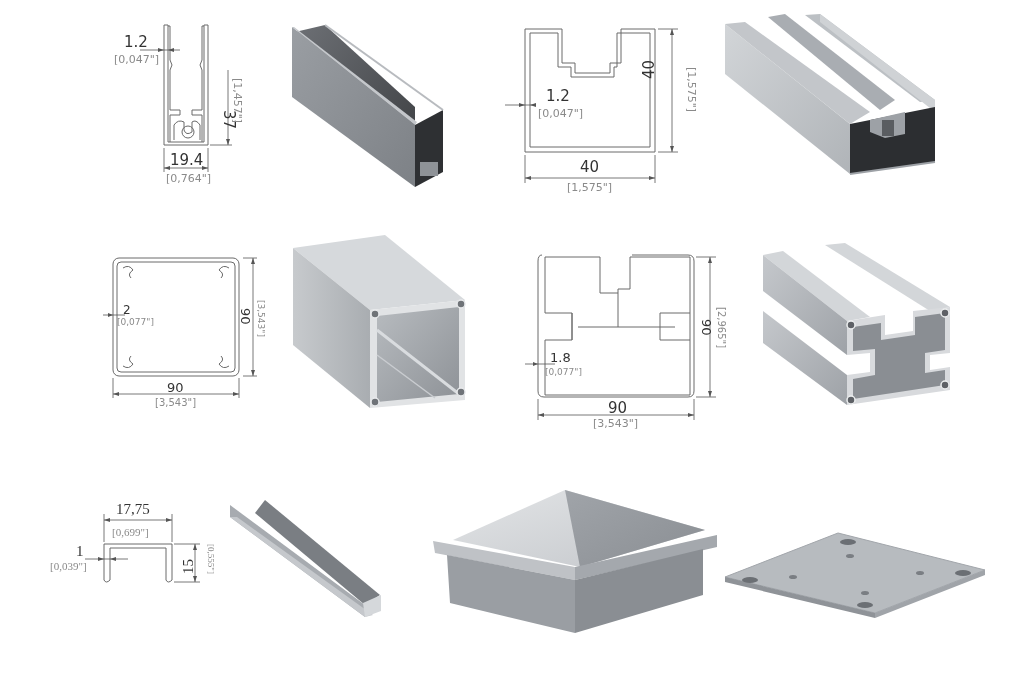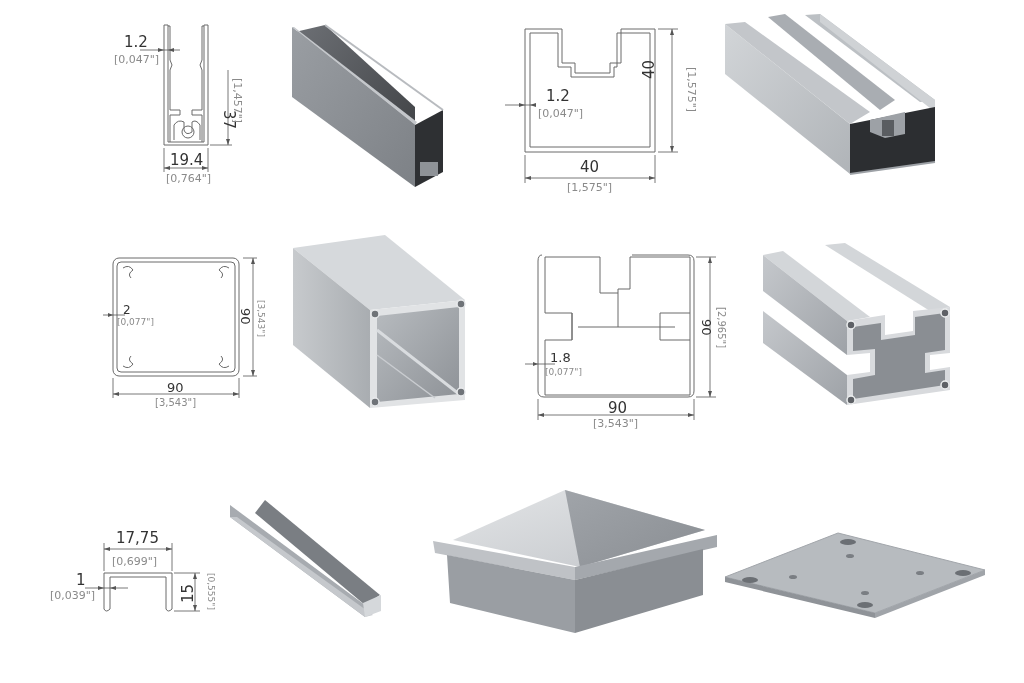--- a/index.html
+++ b/index.html
@@ -210,21 +210,21 @@
     <polygon points="8,76 92,140 92,170 8,108" fill="url(#g4)"></polygon>
     <polygon points="92,86 130,80 130,100 158,96 158,76 195,72 195,118 175,120 175,135 195,132 195,155 92,170 92,140 115,137 115,118 92,120" fill="#d8dadd"></polygon>
     <polygon points="98,92 126,88 126,105 160,100 160,82 190,78 190,115 170,118 170,138 190,135 190,150 98,164 98,144 120,140 120,114 98,116" fill="#8a8e93"></polygon>
     <circle cx="96" cy="90" r="4" fill="#5e6166" stroke="#eceeef" stroke-width="1.5"></circle>
     <circle cx="190" cy="78" r="4" fill="#5e6166" stroke="#eceeef" stroke-width="1.5"></circle>
     <circle cx="96" cy="165" r="4" fill="#5e6166" stroke="#eceeef" stroke-width="1.5"></circle>
     <circle cx="190" cy="150" r="4" fill="#5e6166" stroke="#eceeef" stroke-width="1.5"></circle>
   </svg>
 </div>
 
-<div class="panel" style="left:40px;top:521px;width:185px;height:100px;">
+<div class="panel" style="left:40px;top:492px;width:185px;height:100px;font-family:Liberation Serif, serif;">
   <svg width="185" height="100">
     <path class="prof" d="M64,52 L64,88 Q66,92 70,88 L70,56 L126,56 L126,88 Q128,92 132,88 L132,52 Z"></path>
     <line class="dline" x1="64" y1="22" x2="64" y2="50"></line>
     <line class="dline" x1="132" y1="22" x2="132" y2="50"></line>
     <line class="dline" x1="64" y1="28" x2="132" y2="28"></line>
     <polygon points="64,28 70,26 70,30" fill="#555"></polygon>
     <polygon points="132,28 126,26 126,30" fill="#555"></polygon>
     <line class="dline" x1="45" y1="67" x2="88" y2="67"></line>
     <polygon points="64,67 58,65 58,69" fill="#555"></polygon>
     <polygon points="70,67 76,65 76,69" fill="#555"></polygon>

